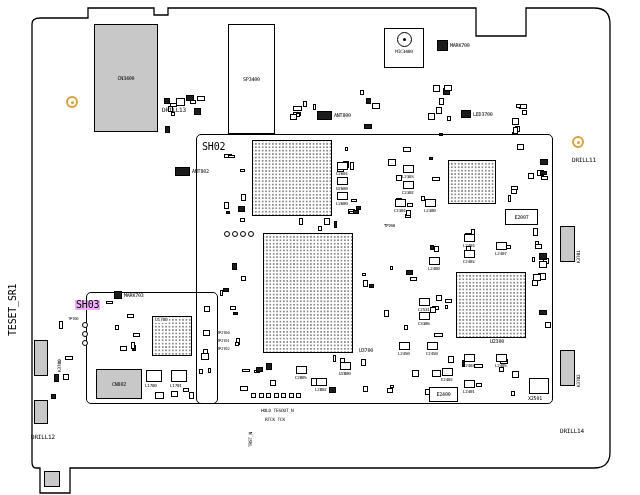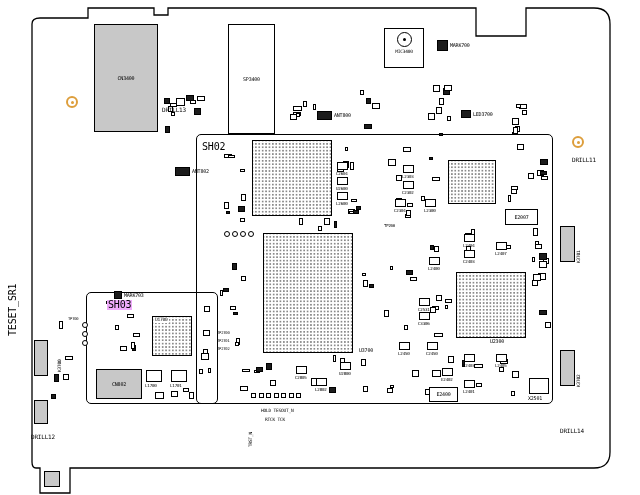--- a/index.html
+++ b/index.html
@@ -321,14 +321,14 @@
     <div class="tp" style="left: 240px; top: 231px; width: 6px; height: 6px;"></div>
     <div class="tp" style="left: 248px; top: 231px; width: 6px; height: 6px;"></div>
     <div class="pad" style="left: 251px; top: 393px; width: 5px; height: 5px;"></div>
     <div class="pad" style="left: 258.5px; top: 393px; width: 5px; height: 5px;"></div>
     <div class="pad" style="left: 266px; top: 393px; width: 5px; height: 5px;"></div>
     <div class="pad" style="left: 273.5px; top: 393px; width: 5px; height: 5px;"></div>
     <div class="pad" style="left: 281px; top: 393px; width: 5px; height: 5px;"></div>
     <div class="pad" style="left: 288.5px; top: 393px; width: 5px; height: 5px;"></div>
     <div class="pad" style="left: 296px; top: 393px; width: 5px; height: 5px;"></div>
     <div class="lbl" style="left: 201px; top: 142px; font-size: 10px; background: rgb(255, 255, 255); padding: 0px 1px;">SH02</div>
-    <div class="lbl" style="left: 107px; top: 300px; font-size: 10px; background: #f0abfc; padding: 0px 1px;">SH03</div>
+    <div class="lbl" style="left: 75px; top: 300px; font-size: 10px; background: #f0abfc; padding: 0px 1px;">SH03</div>
   </div>
 
 </body></html>

